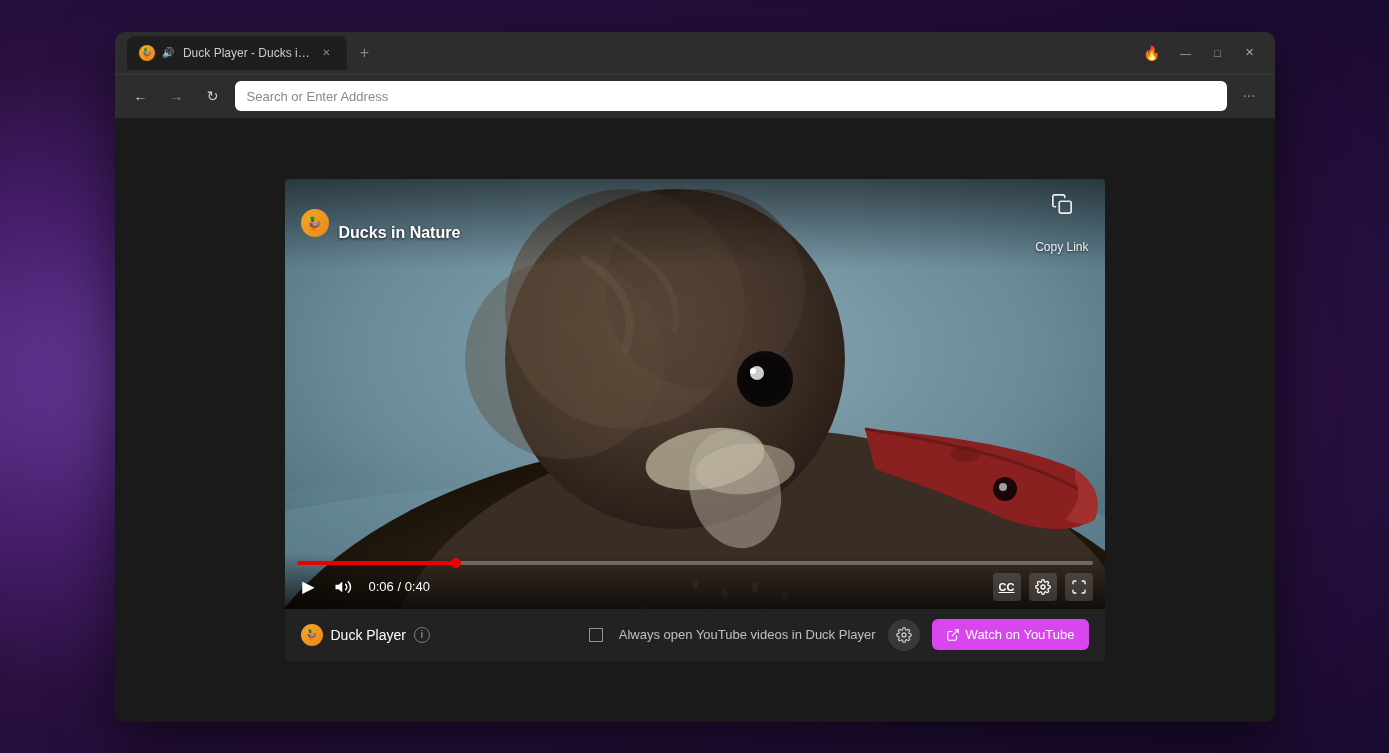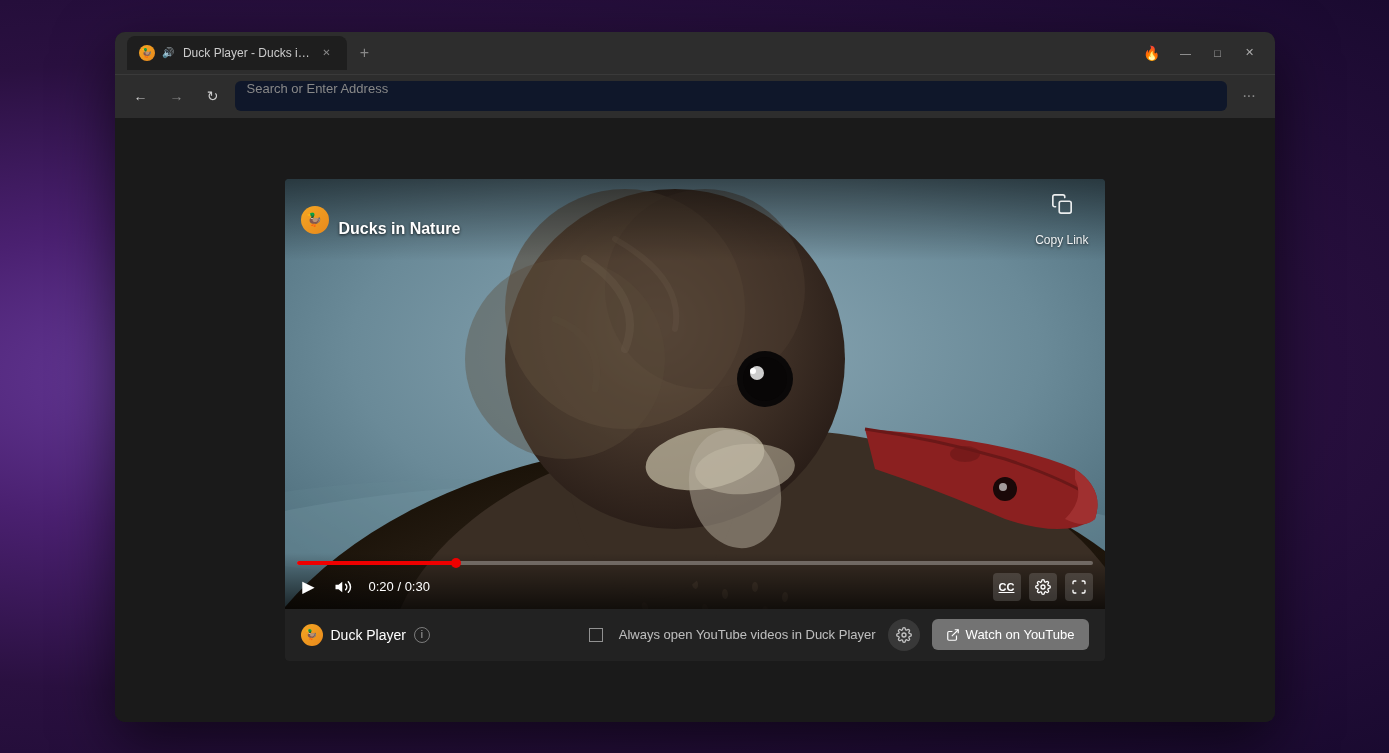--- a/index.html
+++ b/index.html
@@ -158,25 +158,25 @@
       cursor: pointer;
       border-radius: 4px;
     }
 
     .nav-btn.active {
       color: #ccc;
     }
 
     .address-bar {
       flex: 1;
-      background: #0f172a;
+      background: #ffffff;
       border-radius: 6px;
       height: 30px;
       display: flex;
-      align-items: flex-start;
+      align-items: center;
       padding: 0 12px;
       color: #888;
       font-size: 13px;
     }
 
     .nav-menu-btn {
       width: 28px;
       height: 28px;
       display: flex;
       align-items: center;
@@ -266,21 +266,21 @@
       font-size: 16px;
       font-weight: 700;
       text-shadow: 0 1px 3px rgba(0,0,0,0.8);
       margin-top: 19px;
     }
 
     .copy-link-btn {
       display: flex;
       flex-direction: column;
       align-items: center;
-      gap: 13px;
+      gap: 20px;
       color: white;
       cursor: pointer;
       opacity: 0.9;
     }
 
     .copy-link-icon {
       font-size: 20px;
     }
 
     .copy-link-label {
@@ -441,21 +441,21 @@
       border-radius: 50%;
       display: flex;
       align-items: center;
       justify-content: center;
       color: rgba(255,255,255,0.7);
       font-size: 15px;
       cursor: pointer;
     }
 
     .watch-youtube-btn {
-      background: #737373;
+      background: #d946ef;
       color: white;
       border: none;
       border-radius: 6px;
       padding: 8px 14px;
       font-size: 13px;
       cursor: pointer;
       display: flex;
       align-items: center;
       gap: 6px;
       white-space: nowrap;
@@ -604,21 +604,21 @@
           </div>
           <div class="controls-row">
             <div class="ctrl-btn">▶</div>
             <div class="ctrl-btn">
               <svg width="18" height="18" viewBox="0 0 24 24" fill="white">
                 <polygon points="11 5 6 9 2 9 2 15 6 15 11 19 11 5"></polygon>
                 <path d="M19.07 4.93a10 10 0 0 1 0 14.14" stroke="white" stroke-width="2" fill="none" stroke-linecap="round"></path>
                 <path d="M15.54 8.46a5 5 0 0 1 0 7.07" stroke="white" stroke-width="2" fill="none" stroke-linecap="round"></path>
               </svg>
             </div>
-            <span class="time-display">0:20 / 0:30</span>
+            <span class="time-display">0:06 / 0:40</span>
             <div class="controls-right">
               <div class="ctrl-btn-sm">
                 <span style="font-size:11px;font-weight:bold;text-decoration:underline;">CC</span>
               </div>
               <div class="ctrl-btn-sm">
                 <svg width="16" height="16" viewBox="0 0 24 24" fill="none" stroke="white" stroke-width="2">
                   <circle cx="12" cy="12" r="3"></circle>
                   <path d="M19.4 15a1.65 1.65 0 0 0 .33 1.82l.06.06a2 2 0 0 1-2.83 2.83l-.06-.06a1.65 1.65 0 0 0-1.82-.33 1.65 1.65 0 0 0-1 1.51V21a2 2 0 0 1-4 0v-.09A1.65 1.65 0 0 0 9 19.4a1.65 1.65 0 0 0-1.82.33l-.06.06a2 2 0 0 1-2.83-2.83l.06-.06A1.65 1.65 0 0 0 4.68 15a1.65 1.65 0 0 0-1.51-1H3a2 2 0 0 1 0-4h.09A1.65 1.65 0 0 0 4.6 9a1.65 1.65 0 0 0-.33-1.82l-.06-.06a2 2 0 0 1 2.83-2.83l.06.06A1.65 1.65 0 0 0 9 4.68a1.65 1.65 0 0 0 1-1.51V3a2 2 0 0 1 4 0v.09a1.65 1.65 0 0 0 1 1.51 1.65 1.65 0 0 0 1.82-.33l.06-.06a2 2 0 0 1 2.83 2.83l-.06.06A1.65 1.65 0 0 0 19.4 9a1.65 1.65 0 0 0 1.51 1H21a2 2 0 0 1 0 4h-.09a1.65 1.65 0 0 0-1.51 1z"></path>
                 </svg>
               </div>

